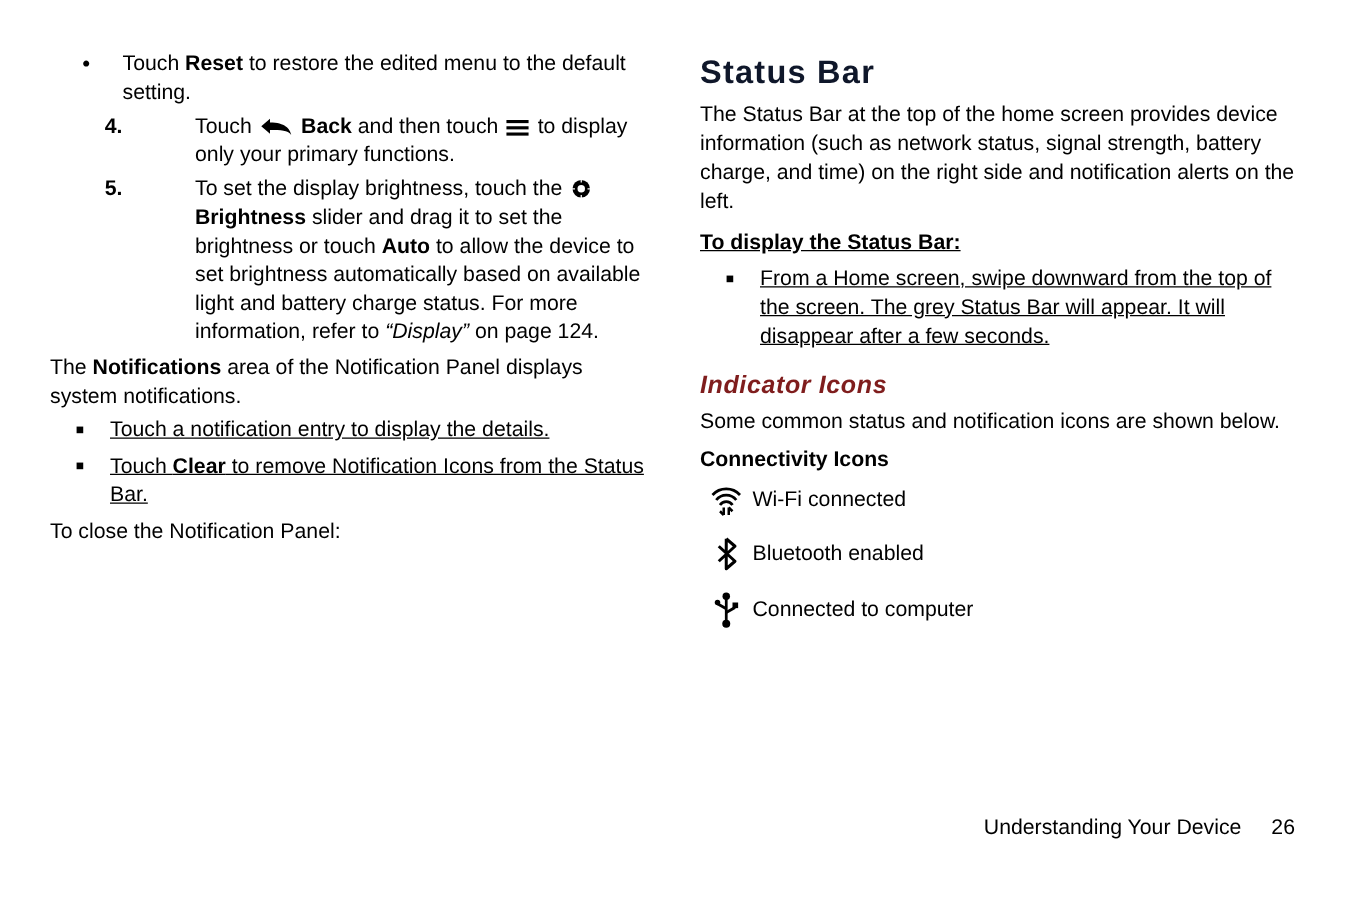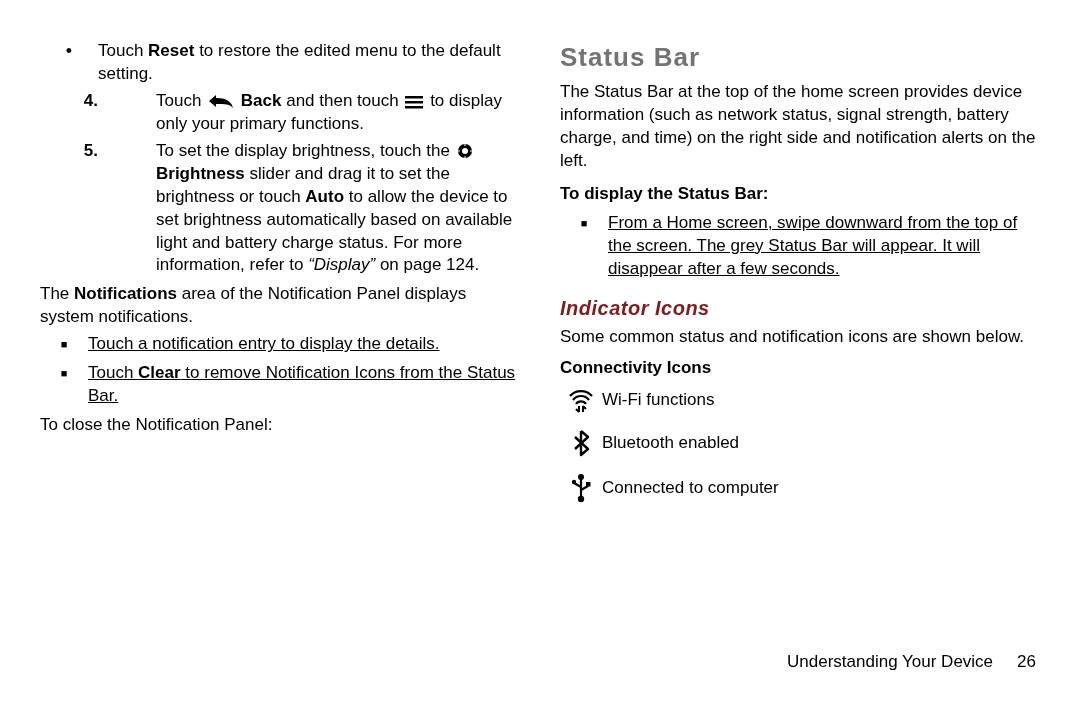--- a/index.html
+++ b/index.html
@@ -23,21 +23,21 @@
     font-size: 17px;
     line-height: 1.35;
     font-stretch: condensed;
   }
   .col.left { margin-right: 40px; }
   .col.right { }
   .h1 {
     font-family: Arial, Helvetica, sans-serif;
     font-weight: 900;
     font-size: 26px;
-    color: #737373;
+    color: #0f172a;
     letter-spacing: 1px;
     margin-bottom: 6px;
     font-stretch: normal;
   }
   .h2 {
     font-family: Arial, Helvetica, sans-serif;
     font-weight: 900;
     font-style: italic;
     font-size: 20px;
     color: #7f1d1d;
@@ -200,21 +200,21 @@
     <p class="plain">To close the Notification Panel:</p>
 
 
   </div>
 
   <div class="col right">
 
     <div class="h1">Status Bar</div>
     <p>The Status Bar at the top of the home screen provides device information (such as network status, signal strength, battery charge, and time) on the right side and notification alerts on the left.</p>
 
-    <p class="b" style="margin-top:10px;">To display the Status Bar:</p>
+    <p class="b" style="margin-top:10px;text-decoration:underline;">To display the Status Bar:</p>
 
     <div class="outer-bullet">
       <span class="mk"></span>
       <span class="txt">From a Home screen, swipe downward from the top of the screen. The grey Status Bar will appear. It will disappear after a few seconds.</span>
     </div>
 
     <div class="h2">Indicator Icons</div>
     <p>Some common status and notification icons are shown below.</p>
 
     <p class="b" style="margin-top:8px;">Connectivity Icons</p>
@@ -223,21 +223,21 @@
       <div class="conn-row">
         <span class="ic">
           <svg width="26" height="26" viewBox="0 0 26 26">
             <path d="M2 9 A15 15 0 0 1 24 9" fill="none" stroke="#000" stroke-width="2.2"></path>
             <path d="M5 13 A10 10 0 0 1 21 13" fill="none" stroke="#000" stroke-width="2.2"></path>
             <path d="M8 17 A6 6 0 0 1 18 17" fill="none" stroke="#000" stroke-width="2.2"></path>
             <path d="M11 19 L11 25 M15 19 L15 25" stroke="#000" stroke-width="2"></path>
             <path d="M11 25 L8 22 M15 19 L18 22" stroke="#000" stroke-width="2"></path>
           </svg>
         </span>
-        <span class="lbl">Wi-Fi functions</span>
+        <span class="lbl">Wi-Fi connected</span>
       </div>
       <div class="conn-row">
         <span class="ic">
           <svg width="20" height="28" viewBox="0 0 20 28">
             <path d="M10 2 L10 26 L17 20 L4 8 M10 2 L17 8 L4 20" fill="none" stroke="#000" stroke-width="2.4" stroke-linejoin="round"></path>
           </svg>
         </span>
         <span class="lbl">Bluetooth enabled</span>
       </div>
       <div class="conn-row">

